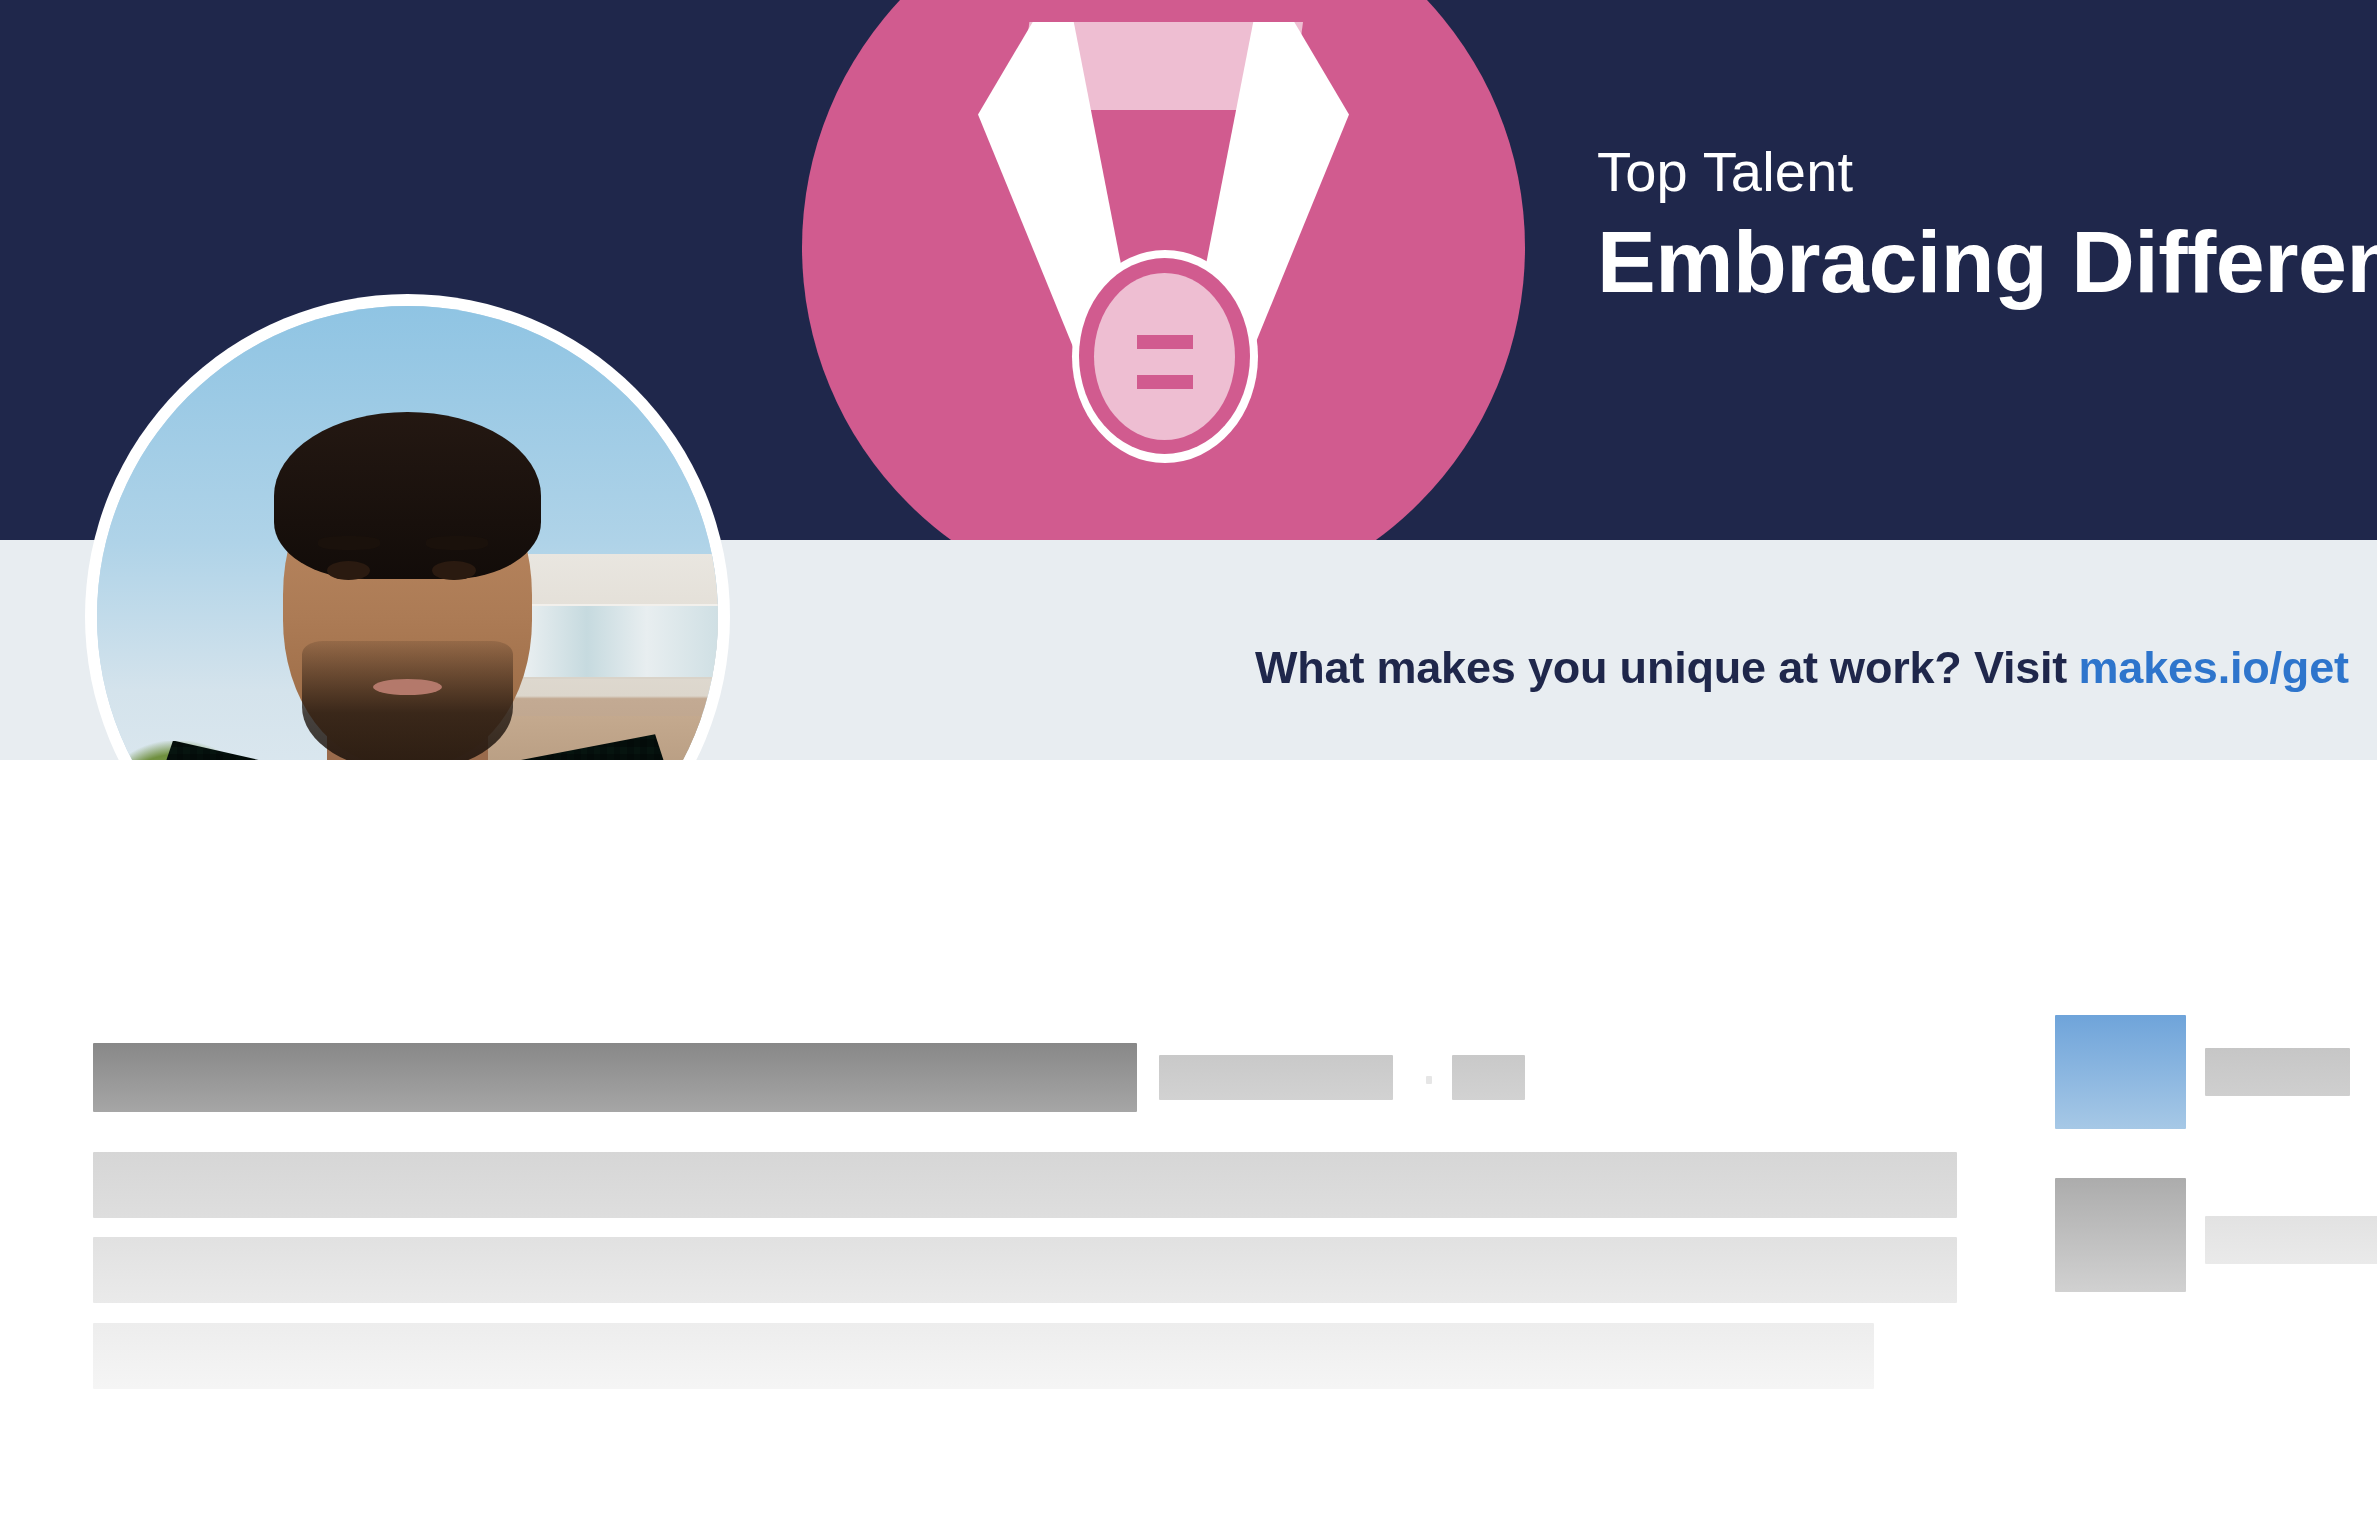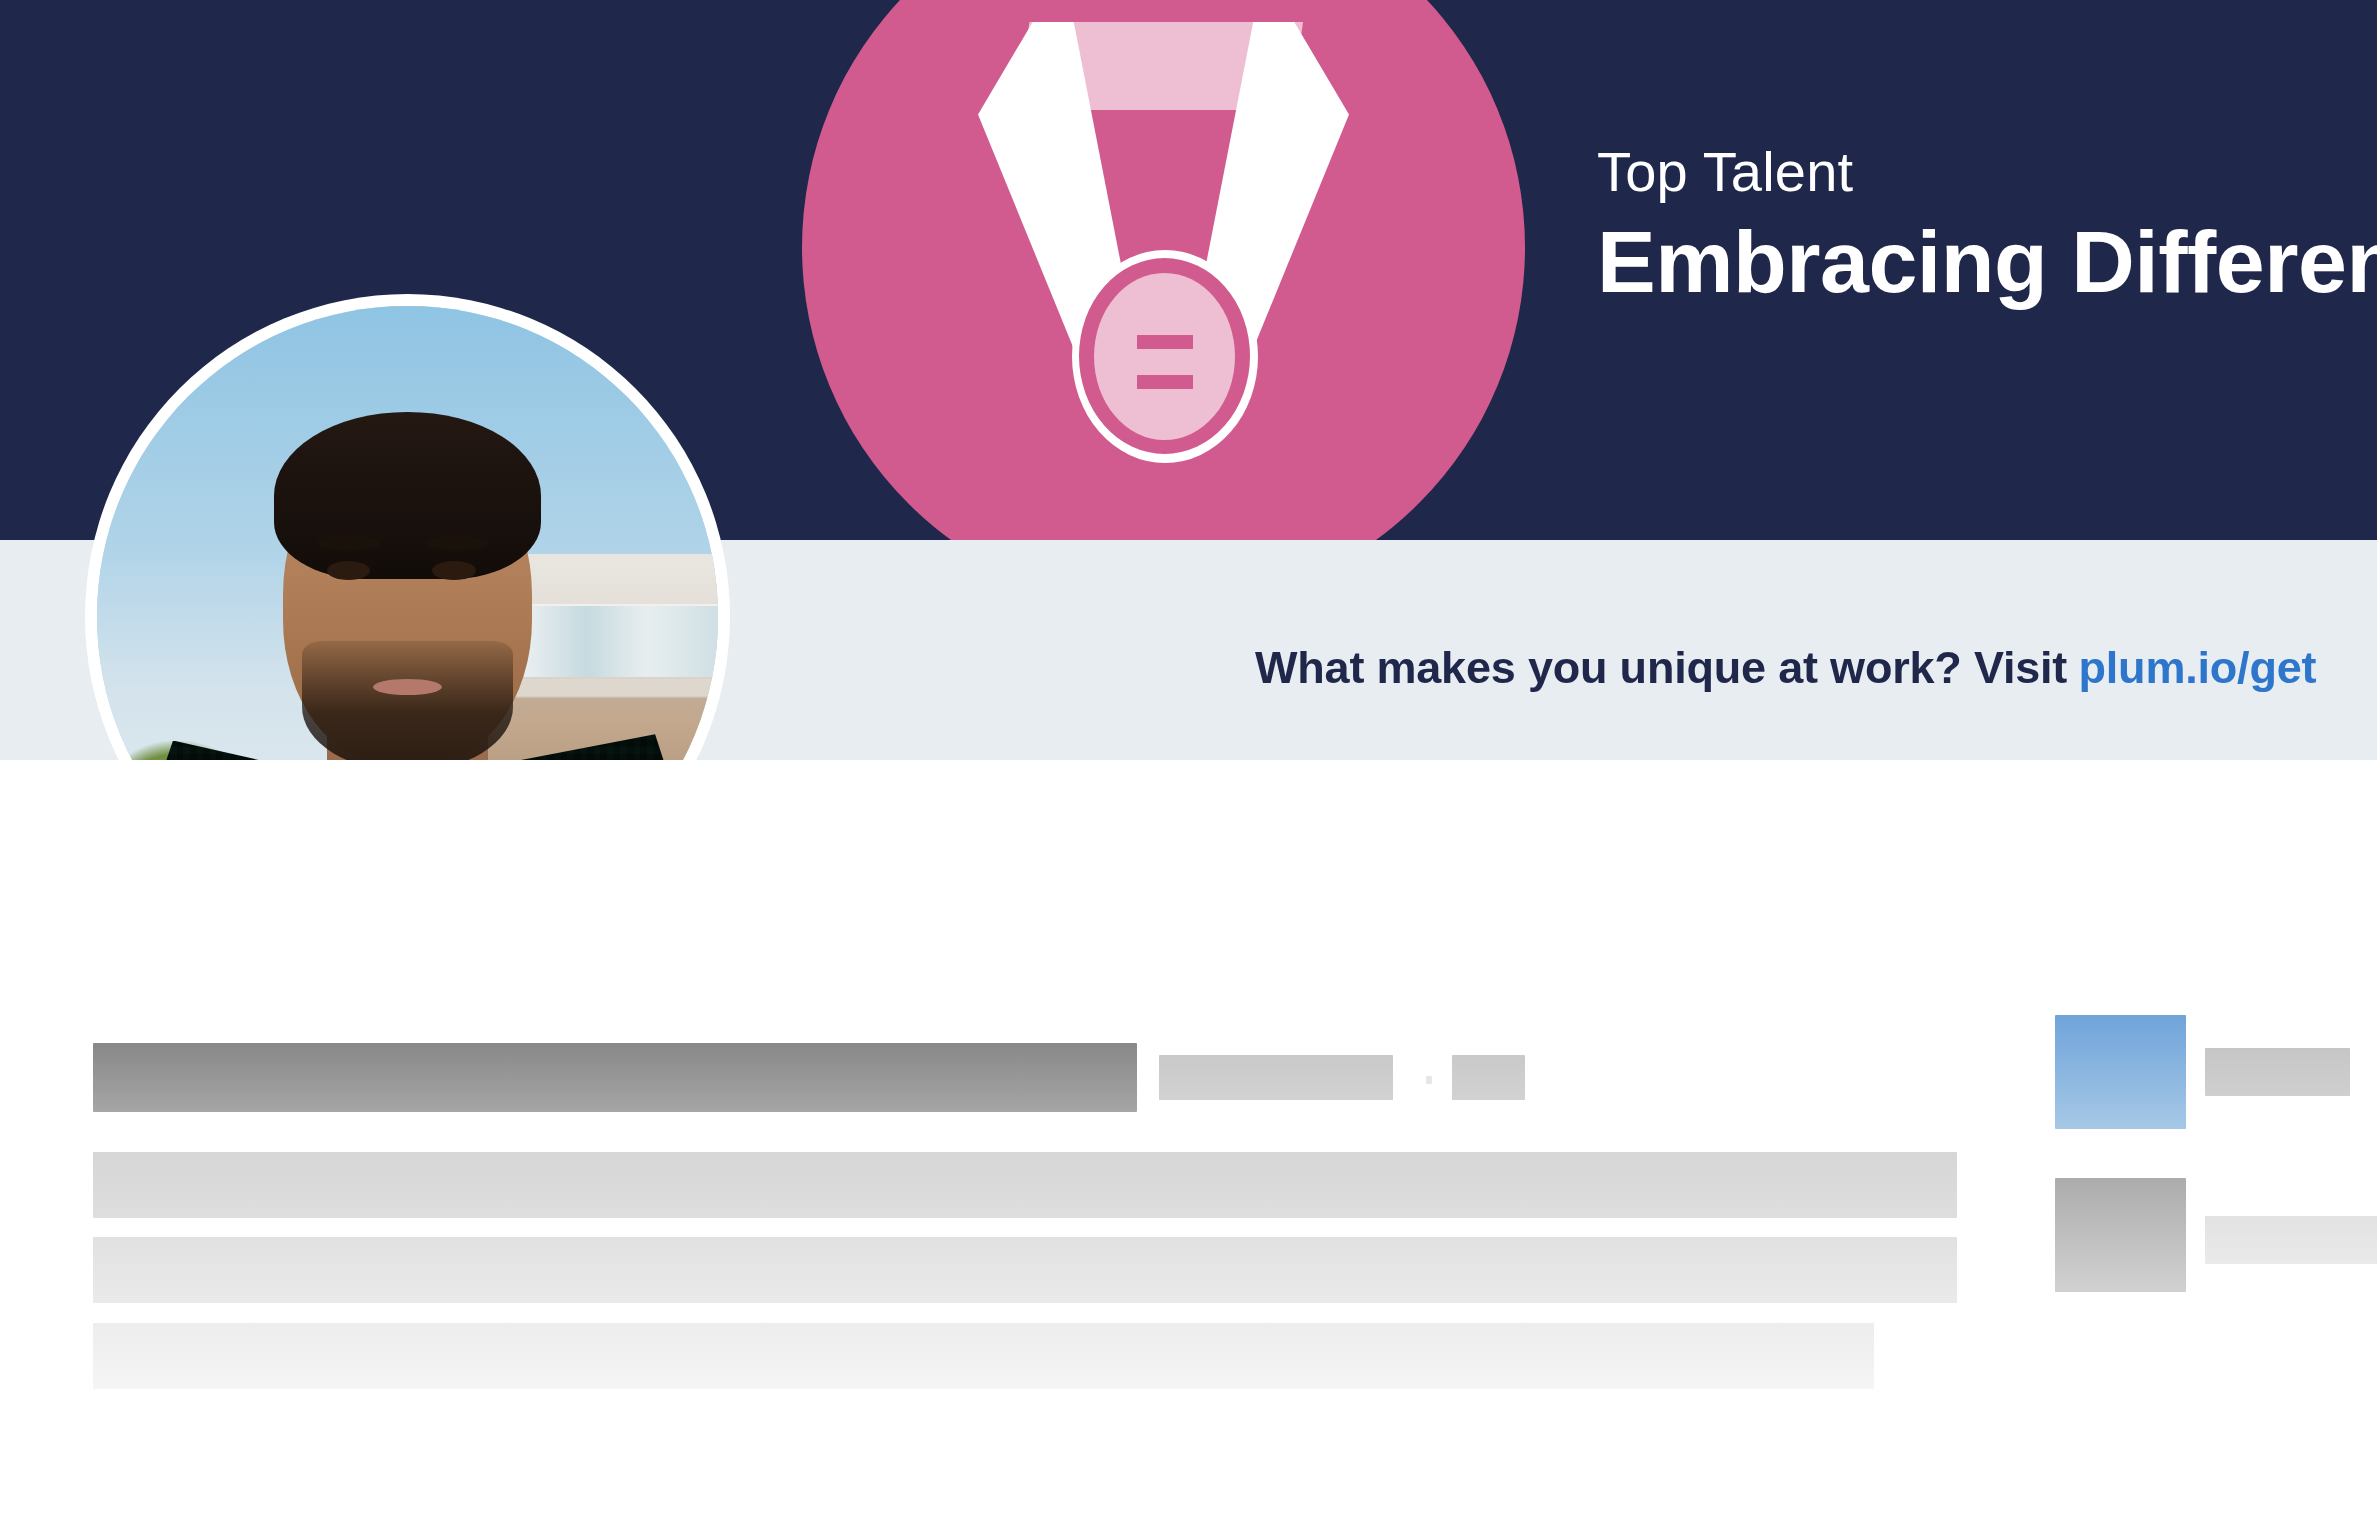--- a/index.html
+++ b/index.html
@@ -211,21 +211,21 @@
 
     <div class="header-text">
       <div class="eyebrow">Top Talent</div>
       <div class="headline">Embracing Differences</div>
     </div>
   </div>
 
   <div class="promo-band">
     <div class="promo-inner">
       <span class="promo-text">What makes you unique at work? Visit</span>
-      <a href="#" class="promo-link">plum.io/get</a>
+      <a href="#" class="promo-link">makes.io/get</a>
 
     </div>
   </div>
 
   <div class="edge-notch"></div>
 
   <div class="avatar-wrap">
     <div class="avatar-photo">
       <div class="ph-sky"></div>
       <div class="ph-building"></div>

